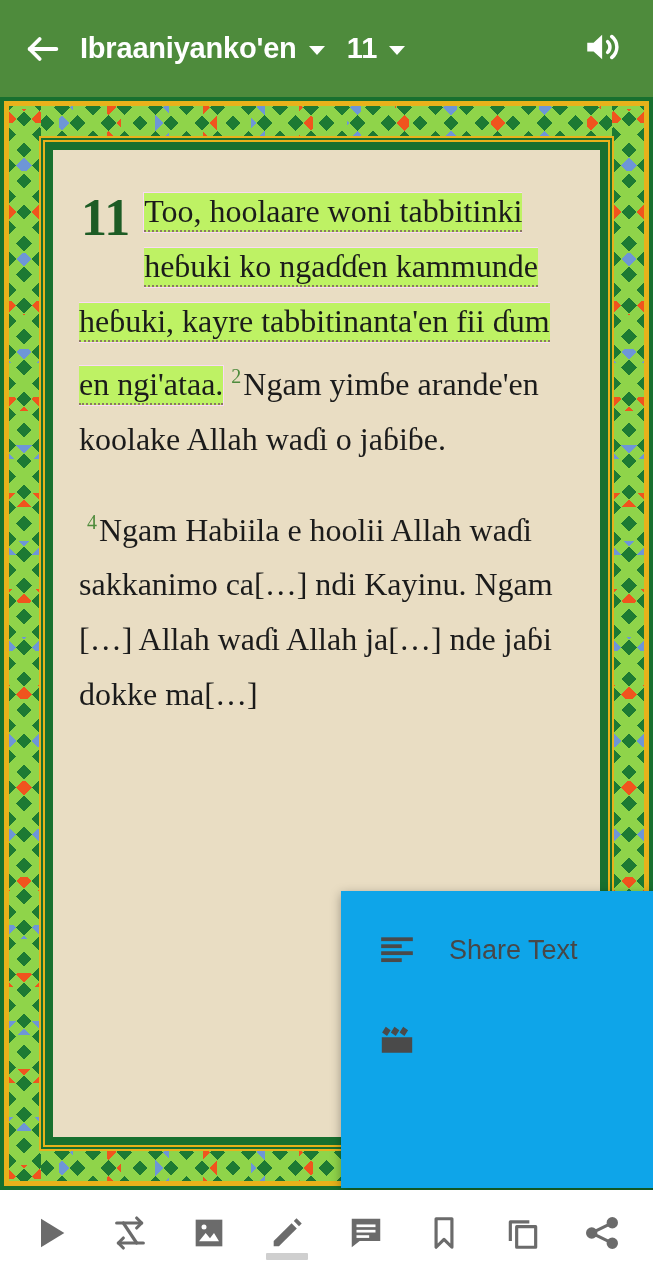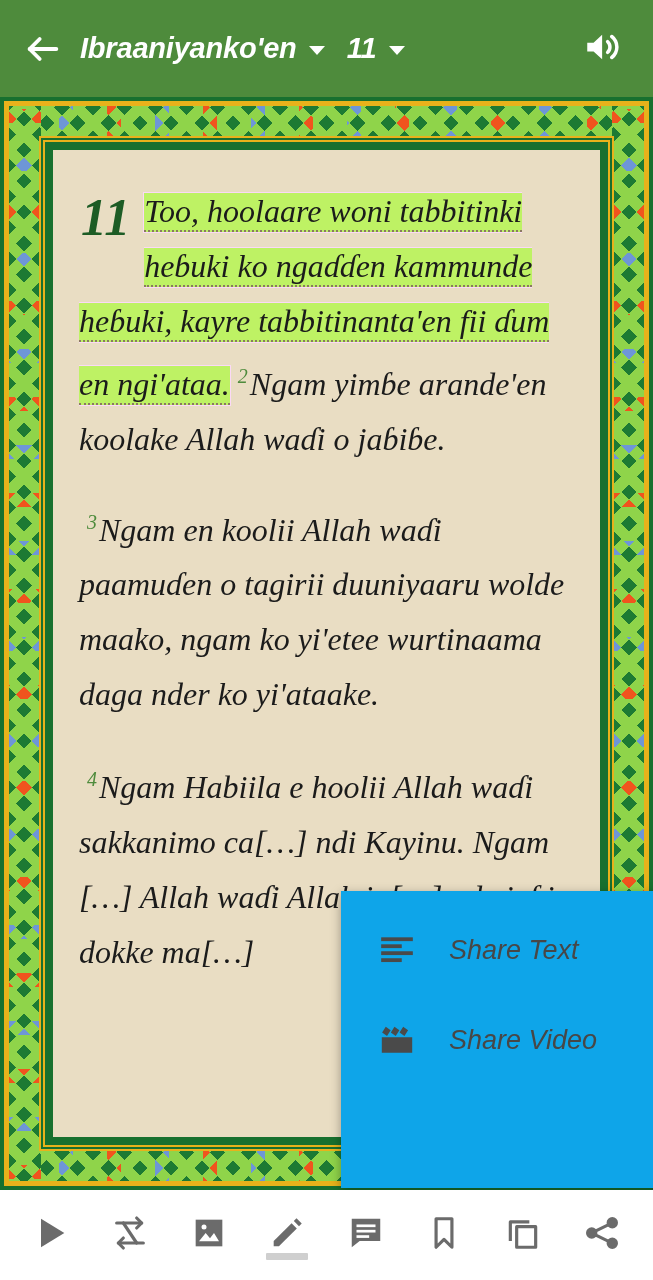--- a/index.html
+++ b/index.html
@@ -7,21 +7,20 @@
     width:653px; height:1280px;
     background:#ffffff;
     font-family:"Liberation Sans", sans-serif;
     overflow:hidden;
   }
   #app {
     position:relative;
     width:653px; height:1280px;
     background:#ffffff;
     overflow:hidden;
-    font-style:italic;
   }
 
   
   .appbar {
     position:absolute; top:0; left:0;
     width:653px; height:97px;
     background:#4e8b3c;
     display:flex; align-items:center;
     padding:0 14px;
   }
@@ -300,23 +299,20 @@
 
       <div class="paper">
         <div class="scripture">
 
           <div class="para first">
             <span class="chapnum">11</span>
             <span class="hl">Too, hoolaare woni tabbitinki heɓuki ko ngaɗɗen kammunde heɓuki, kayre tabbitinanta'en fii ɗum en ngi'ataa.</span>
             <span class="vnum">2</span><span>Ngam yimɓe arande'en koolake Allah waɗi o jaɓiɓe.</span>
           </div>
 
-          <div class="para">
-            &nbsp;<span class="vnum">3</span><span>Ngam en koolii Allah waɗi paamuɗen o tagirii duuniyaaru wolde maako, ngam ko yi'etee wurtinaama daga nder ko yi'ataake.</span>
-          </div>
 
           <div class="para">
             &nbsp;<span class="vnum">4</span><span>Ngam Habiila e hoolii Allah waɗi sakkanimo ca[…] ndi Kayinu. Ngam […] Allah waɗi Allah ja[…] nde jaɓi dokke ma[…]</span>
           </div>
 
         </div>
       </div>
 
     </div>
   </div>
@@ -335,21 +331,20 @@
       <span class="popup-label">Share Text</span>
     </div>
 
 
     <div class="popup-item">
       <span class="popup-icon">
         <svg width="38" height="38" viewBox="0 0 24 24" fill="#4a4a4a">
           <path d="M2.6 7.3 4.9 3.6l3.1 2.2-2.3 3.7zM8.1 7.3l2.3-3.7 3.1 2.2-2.3 3.7zM13.6 7.3l2.3-3.7L19 5.8l-2.3 3.7zM2.4 10.2h19.2V20H2.4z"></path>
         </svg>
       </span>
-      <span class="popup-label">Share Video</span>
     </div>
 
   </div>
 
   <div class="toolbar">
 
     <div class="tb-btn">
       <span>
         <svg width="40" height="40" viewBox="0 0 24 24" fill="#6b6b6b">
           <polygon points="6,3.5 20,12 6,20.5"></polygon>

